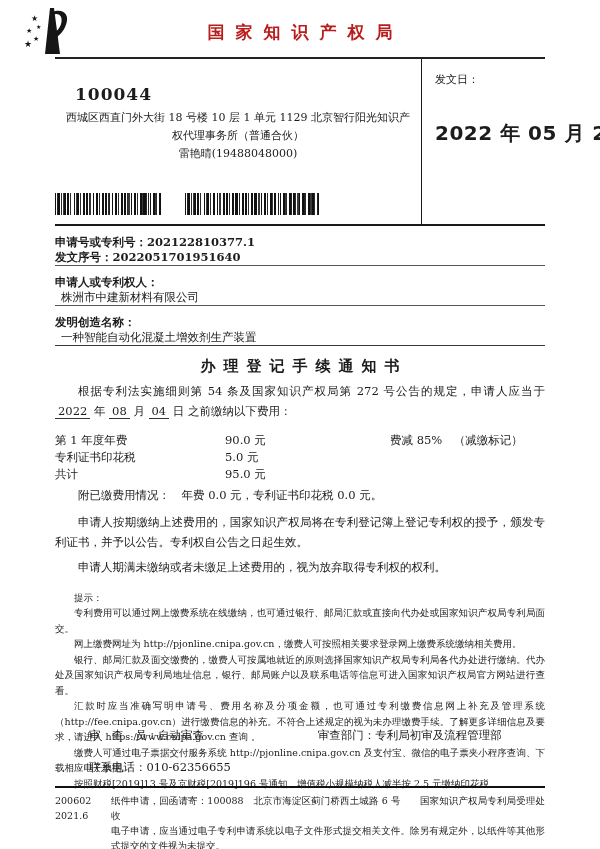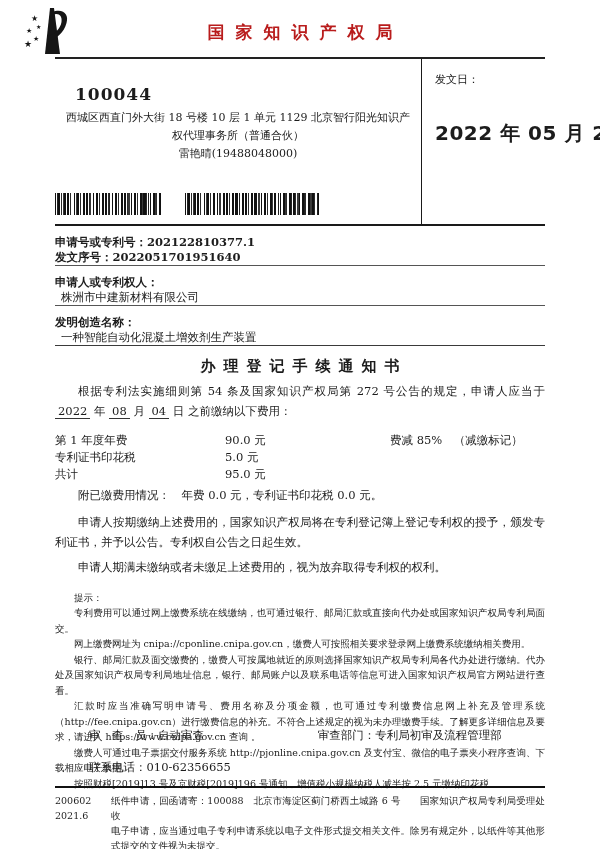--- a/index.html
+++ b/index.html
@@ -152,21 +152,21 @@
   </div>
 
   <div class="paid-note">附已缴费用情况：　年费 0.0 元，专利证书印花税 0.0 元。</div>
 
   <div class="para p1">申请人按期缴纳上述费用的，国家知识产权局将在专利登记簿上登记专利权的授予，颁发专利证书，并予以公告。专利权自公告之日起生效。</div>
   <div class="para">申请人期满未缴纳或者未缴足上述费用的，视为放弃取得专利权的权利。</div>
 
   <div class="tips">
     <div class="tip tips-label">提示：</div>
     <div class="tip">专利费用可以通过网上缴费系统在线缴纳，也可通过银行、邮局汇款或直接向代办处或国家知识产权局专利局面交。</div>
-    <div class="tip">网上缴费网址为 cnipa://cponline.cnipa.gov.cn，缴费人可按照相关要求登录网上缴费系统缴纳相关费用。</div>
+    <div class="tip">网上缴费网址为 http://pjonline.cnipa.gov.cn，缴费人可按照相关要求登录网上缴费系统缴纳相关费用。</div>
     <div class="tip">银行、邮局汇款及面交缴费的，缴费人可按属地就近的原则选择国家知识产权局专利局各代办处进行缴纳。代办处及国家知识产权局专利局地址信息，银行、邮局账户以及联系电话等信息可进入国家知识产权局官方网站进行查看。</div>
     <div class="tip">汇款时应当准确写明申请号、费用名称及分项金额，也可通过专利缴费信息网上补充及管理系统（http://fee.cnipa.gov.cn）进行缴费信息的补充。不符合上述规定的视为未办理缴费手续。了解更多详细信息及要求，请进入 https://www.cnipa.gov.cn 查询 。</div>
     <div class="tip">缴费人可通过电子票据交付服务系统 http://pjonline.cnipa.gov.cn 及支付宝、微信的电子票夹小程序查询、下载相应电子票据。</div>
     <div class="tip">按照财税[2019]13 号及京财税[2019]196 号通知，增值税小规模纳税人减半按 2.5 元缴纳印花税。</div>
   </div>
 
   <div class="sig-row">
     <span class="sig-left"><span class="lbl-n">审　查　员：</span><span>自动审查</span></span>
     <span><span>审查部门：</span><span>专利局初审及流程管理部</span></span>
   </div>

